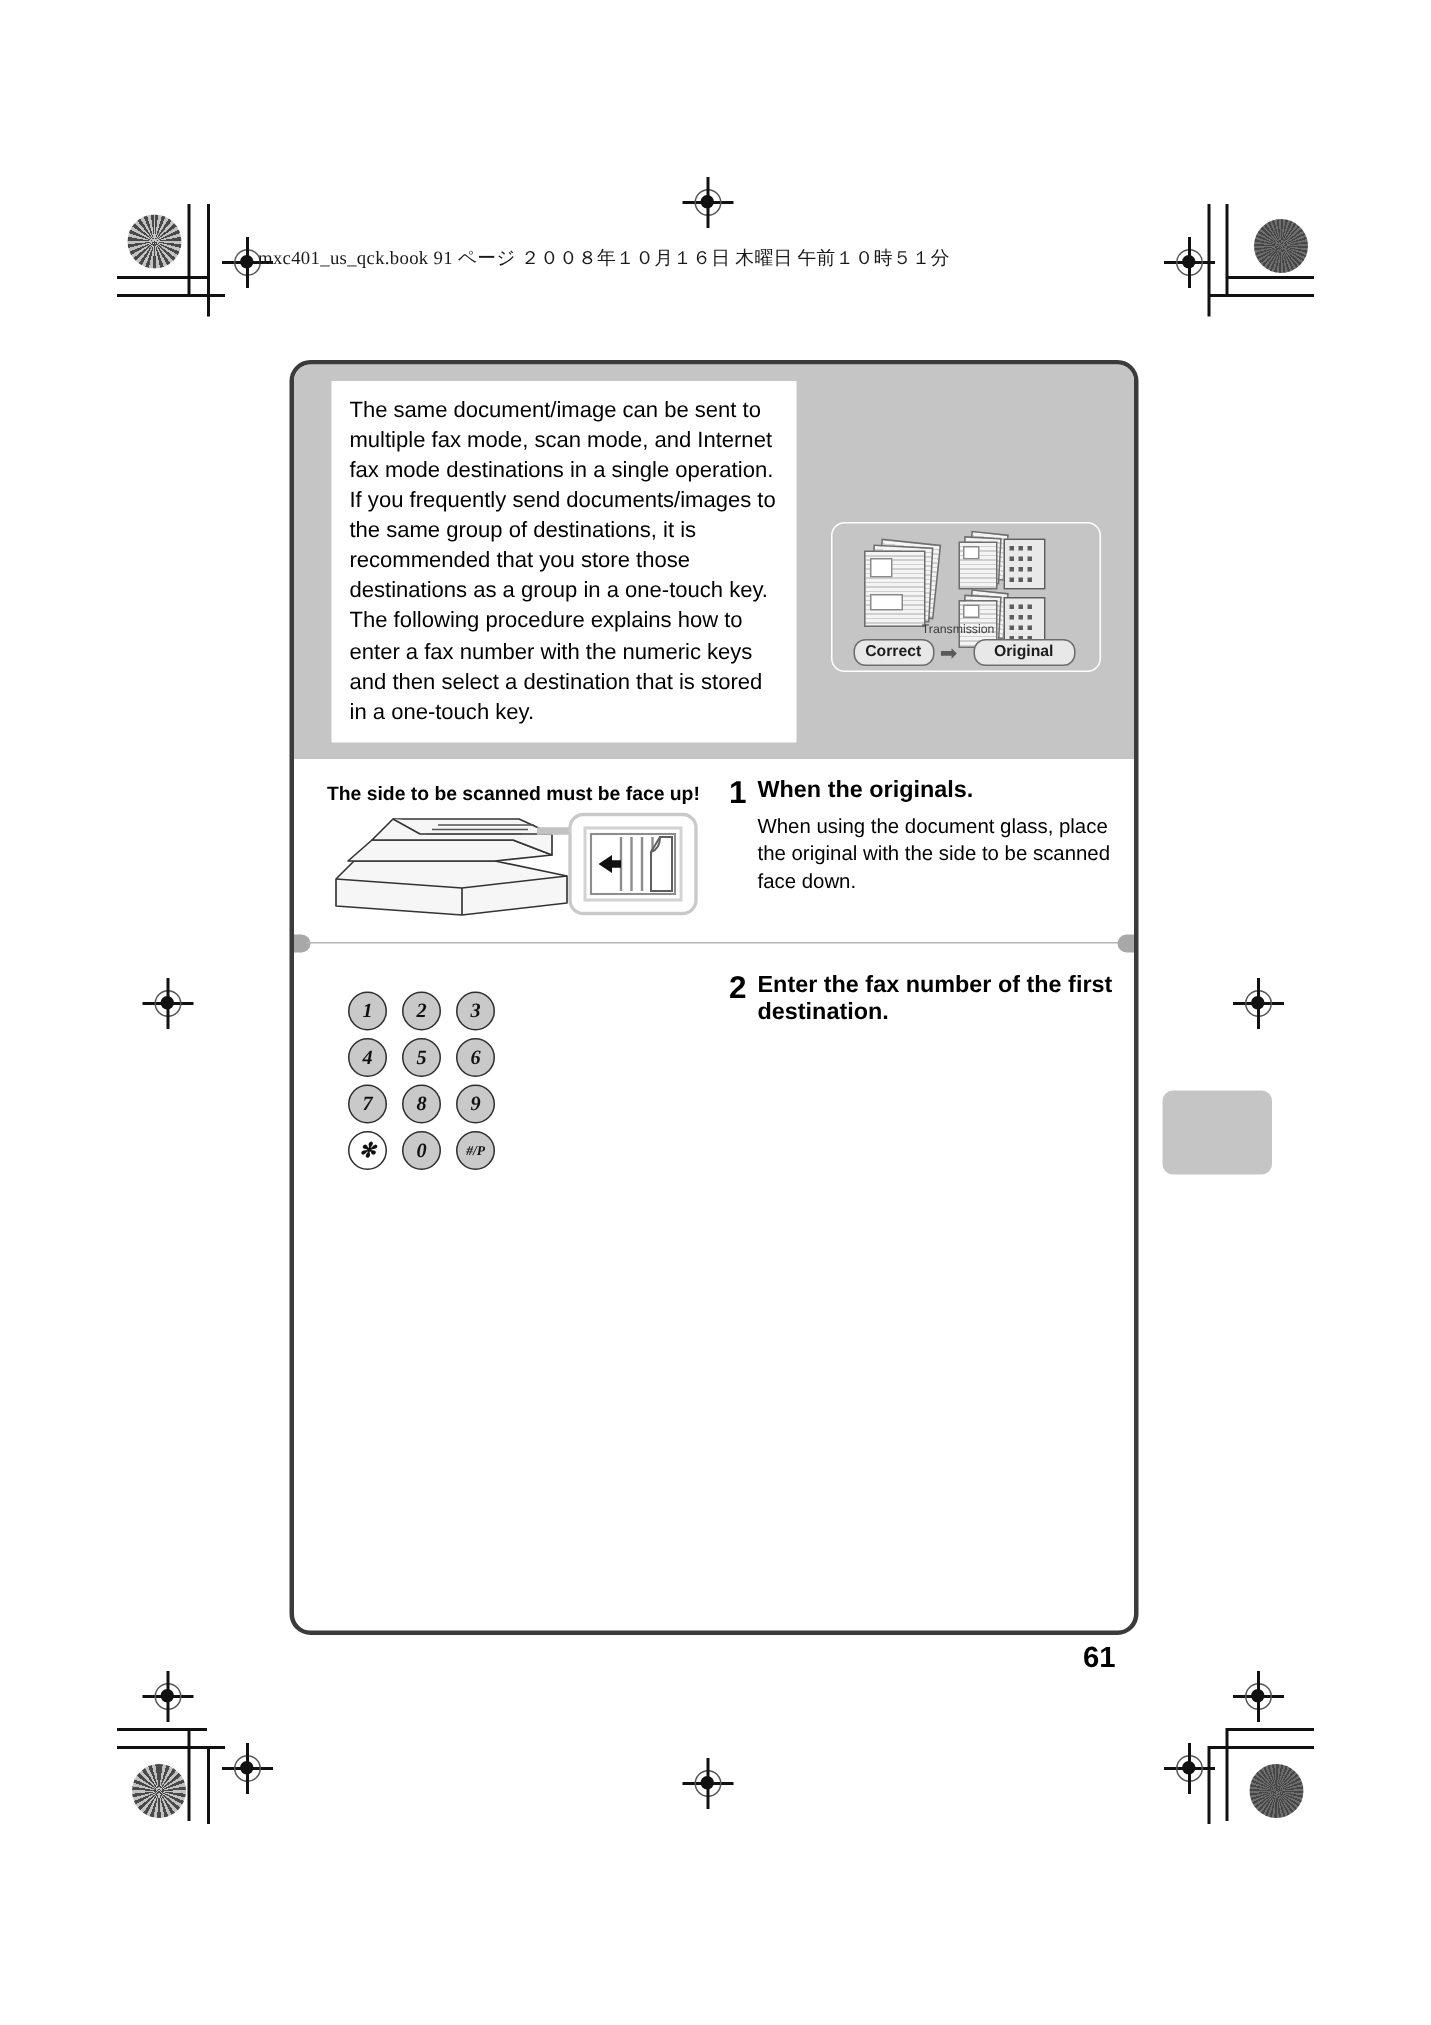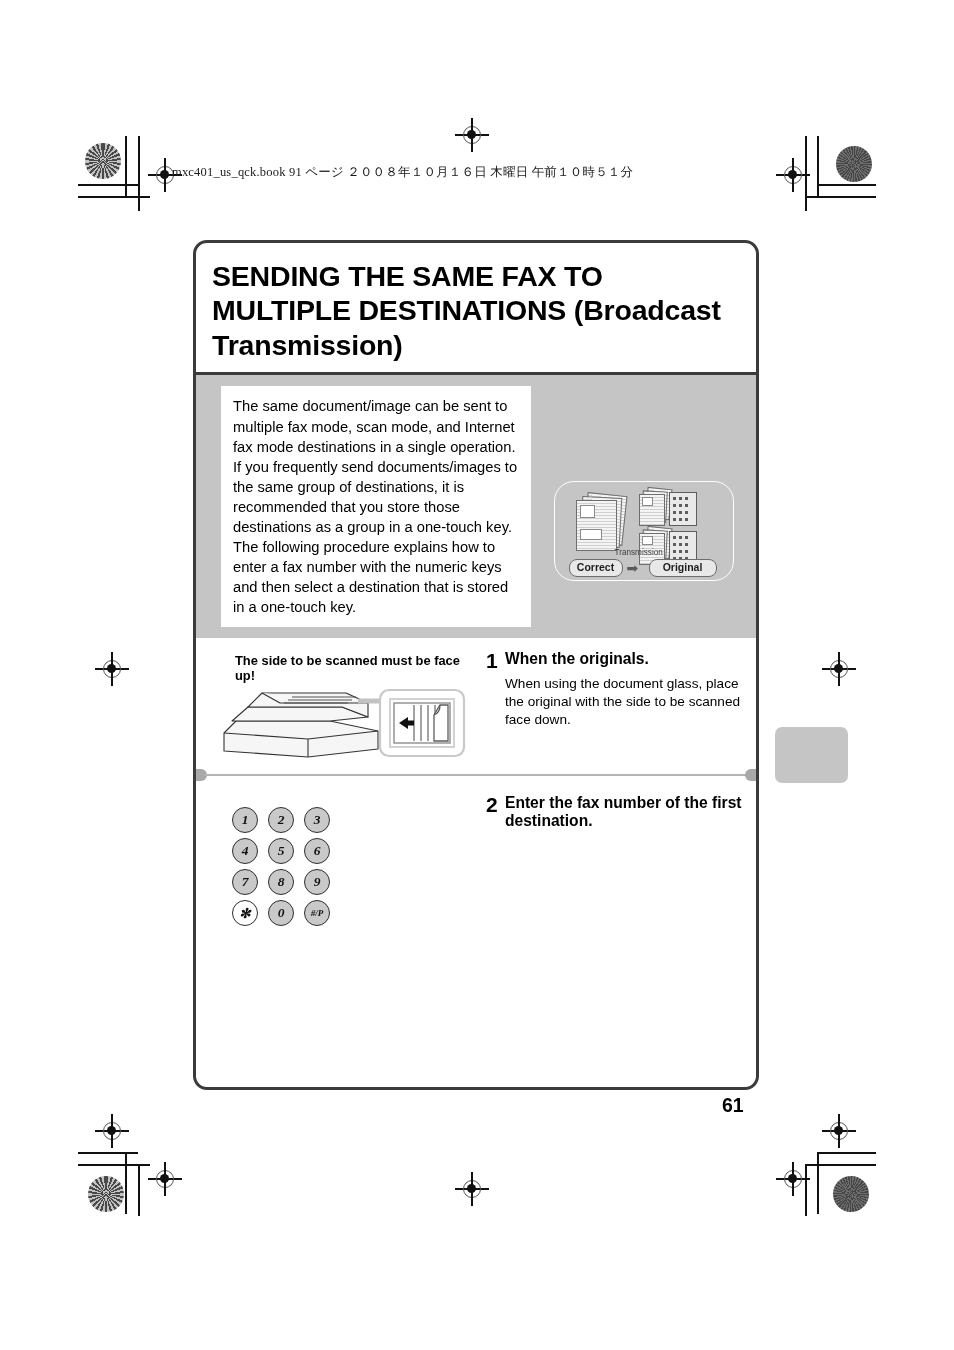--- a/index.html
+++ b/index.html
@@ -108,21 +108,21 @@
   .intro-illus-wrap {
     flex: 1;
     display: flex;
     align-items: center;
     justify-content: center;
     padding-top: 48px;
   }
   .illus-card {
     width: 178px; height: 98px;
     border: 1.5px solid #ffffff;
-    border-radius: 20px;
+    border-radius: 9px;
     background: #c5c5c5;
     position: relative;
   }
 
   
   .doc-stack { position: absolute; }
   .doc-sheet {
     position: absolute;
     background:
       repeating-linear-gradient(180deg, #f4f4f4 0px, #f4f4f4 2px, #cfcfcf 2px, #cfcfcf 3px);
@@ -173,21 +173,21 @@
     padding: 12px 14px 10px 18px;
     box-sizing: border-box;
   }
   .step-left { width: 268px; flex: none; }
   .step-right { flex: 1; padding-left: 4px; }
 
   .faceup-note {
     font-size: 12.9px;
     font-weight: bold;
     color: #000;
-    margin: 3px 0 4px 21px;
+    margin: 3px 0 4px 4px;
   }
 
   .step-head { display: flex; align-items: flex-start; }
   .step-num {
     font-size: 21px;
     font-weight: bold;
     color: #000;
     width: 19px;
     flex: none;
     line-height: 1.08;
@@ -374,23 +374,20 @@
       <span class="dot"></span>
   </div>
 </div>
 
 <div class="book-line">mxc401_us_qck.book   91 ページ   ２００８年１０月１６日   木曜日   午前１０時５１分</div>
 
 <div class="thumb-tab"></div>
 
 <div class="page-frame">
 
-  <div class="title-block">
-    <h1>SENDING THE SAME FAX TO MULTIPLE DESTINATIONS (Broadcast Transmission)</h1>
-  </div>
 
   <div class="intro-band">
 
     <div class="intro-text">The same document/image can be sent to multiple fax mode, scan mode, and Internet fax mode destinations in a single operation. If you frequently send documents/images to the same group of destinations, it is recommended that you store those destinations as a group in a one-touch key. The following procedure explains how to enter a fax number with the numeric keys and then select a destination that is stored in a one-touch key.</div>
 
     <div class="intro-illus-wrap">
       <div class="illus-card">
 
         <div class="doc-stack" style="left:20px; top:12px;">
           <div class="doc-sheet" style="left:10px; top:0px;  width:38px; height:48px; transform:rotate(6deg);"></div>

